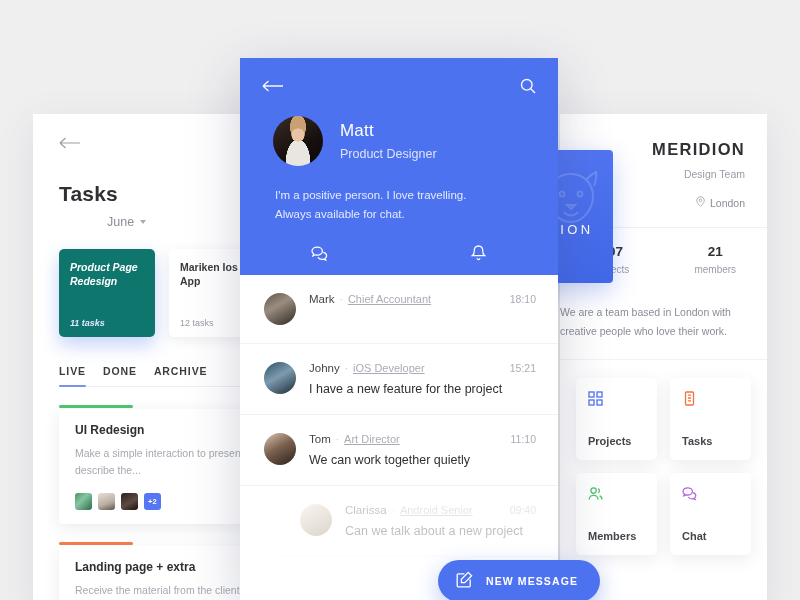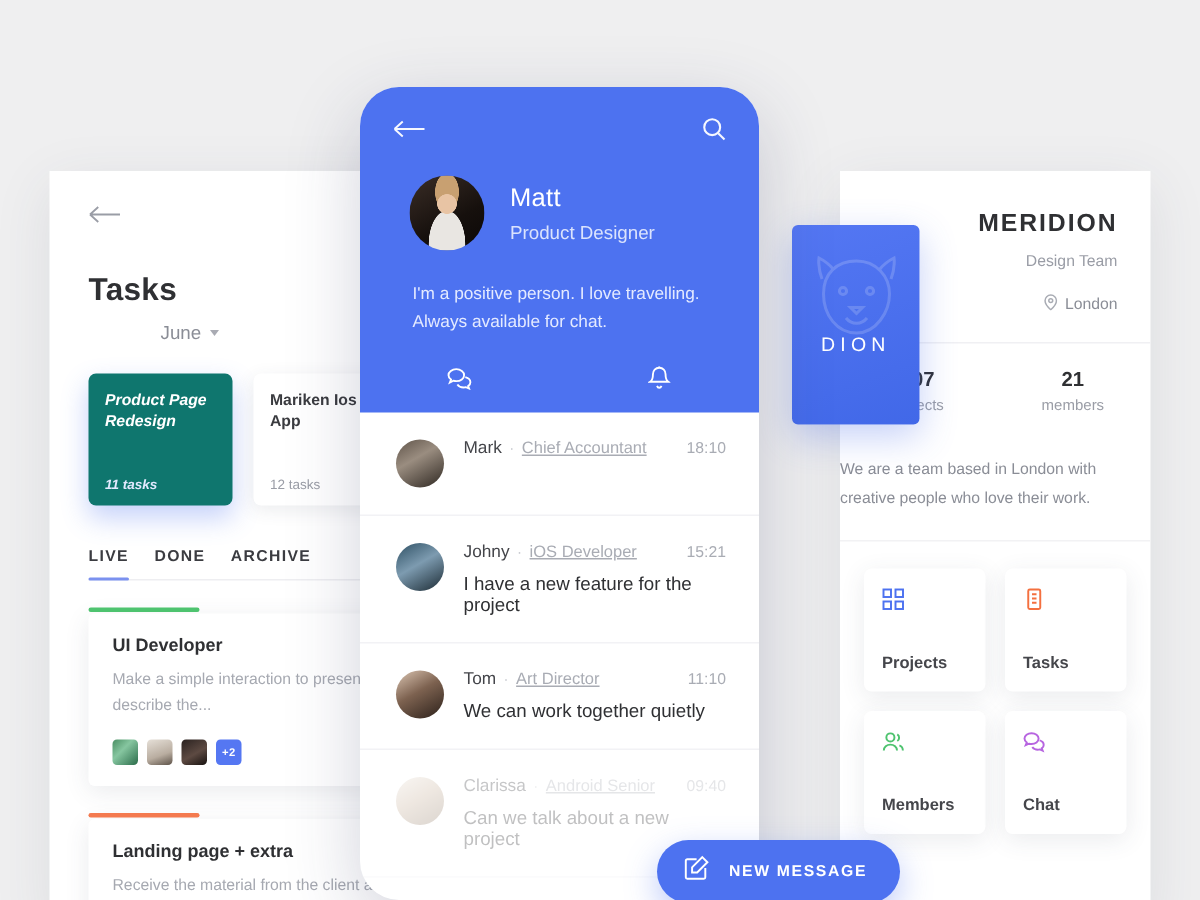--- a/index.html
+++ b/index.html
@@ -137,24 +137,23 @@
     position:absolute; left:50%; top:16px; transform:translateX(-50%);
     opacity:.17;
   }
   #logo-card .logo-text {
     position:absolute; left:0; right:0; top:72px; text-align:center;
     color:#fff; font-size:13px; letter-spacing:3.5px; font-weight:500;
   }
 
   
   #chat-panel {
-    position:absolute; left:240px; top:58px; width:266px; height:542px;
+    position:absolute; left:240px; top:58px; width:318px; height:542px;
     background:#fff; box-shadow:0 16px 50px rgba(45,52,90,.22);
     overflow:hidden;
-    border-radius:26px;
   }
   .chat-header {
     background:#4d72f0; color:#fff; position:relative; height:217px;
   }
   .chat-header .topbar {
     display:flex; justify-content:space-between; align-items:center;
     padding:20px 22px 0 22px;
   }
   .icon-btn { cursor:pointer; opacity:.95; }
   .profile-row { display:flex; align-items:center; gap:17px; padding:18px 0 0 33px; }
@@ -175,21 +174,21 @@
   .tabbar { display:flex; position:absolute; left:0; right:0; bottom:0; }
   .tabbar .tab {
     flex:1; display:flex; align-items:center; justify-content:center;
     height:40px; cursor:pointer;
   }
 
   .msg-list { position:relative; }
   .msg {
     display:flex; gap:13px; padding:18px 22px 18px 24px; border-bottom:1px solid #f2f2f5;
   }
-  .msg.faded { opacity:.30; }
+  .msg.faded { opacity:.30;margin-left:36px; }
   .msg-av { width:32px; height:32px; border-radius:50%; flex:0 0 auto; background-size:cover; }
   .msg-av.m1 { background:linear-gradient(150deg,#5e5248 0%,#9a8d80 40%,#2e2721 100%); }
   .msg-av.m2 { background:linear-gradient(150deg,#2d4f63 0%,#7d9bb0 45%,#1b2a33 100%); }
   .msg-av.m3 { background:linear-gradient(150deg,#dcc6b3 0%,#7d6250 45%,#2b201a 100%); }
   .msg-av.m4 { background:linear-gradient(150deg,#e9e0d6 0%,#c8b29c 45%,#8a7663 100%); }
   .msg-body { flex:1; min-width:0; }
   .msg-meta { display:flex; align-items:baseline; }
   .msg-who { font-size:11.5px; font-weight:400; color:#44454a; }
   .msg-dot { font-size:10px; color:#c5c7cd; margin:0 5px; }
   .msg-role { font-size:11px; color:#a9acb4;text-decoration:underline; }
@@ -235,21 +234,21 @@
       </div>
     </div>
 
     <div class="seg-tabs">
       <div class="seg-tab active">LIVE</div>
       <div class="seg-tab inactive">DONE</div>
       <div class="seg-tab inactive">ARCHIVE</div>
     </div>
 
     <div class="task-card green">
-      <div class="task-title">UI Developer</div>
+      <div class="task-title">UI Redesign</div>
       <div class="task-desc">Make a simple interaction to present it to and describe the...</div>
       <div class="avatar-row">
         <div class="av a1"></div>
         <div class="av a2"></div>
         <div class="av a3"></div>
         <div class="av more">+2</div>
       </div>
     </div>
 
     <div class="task-card orange">

